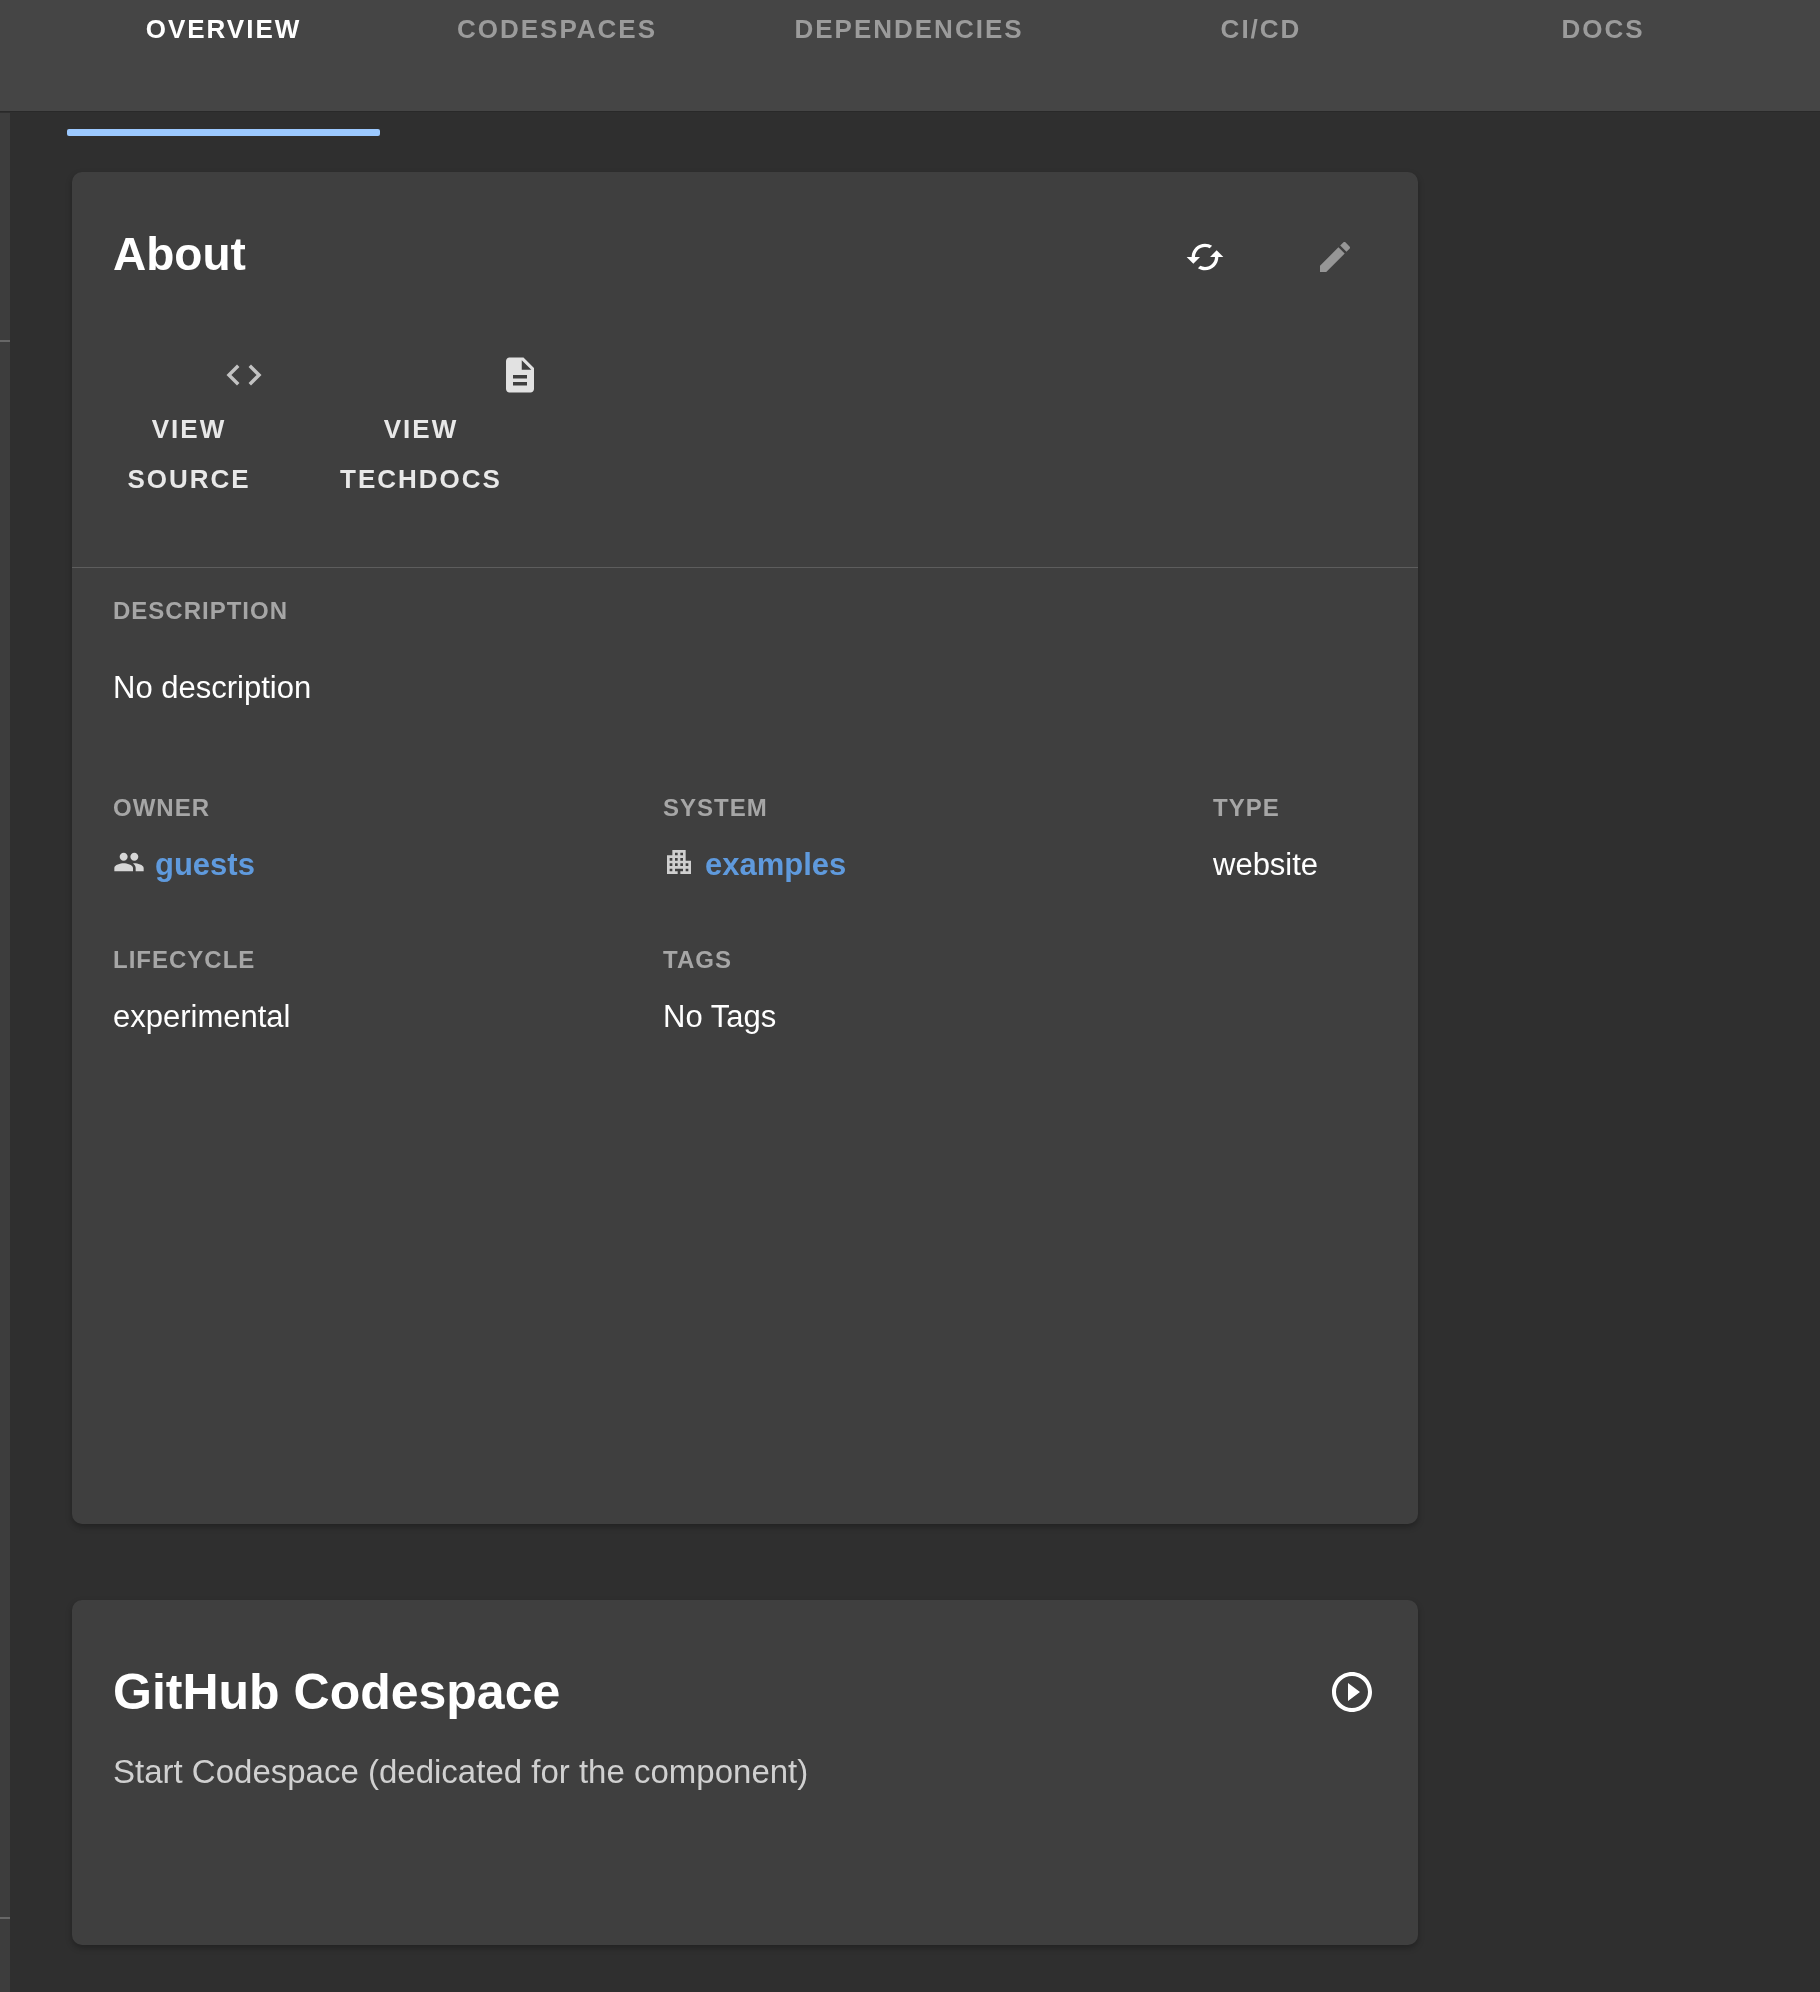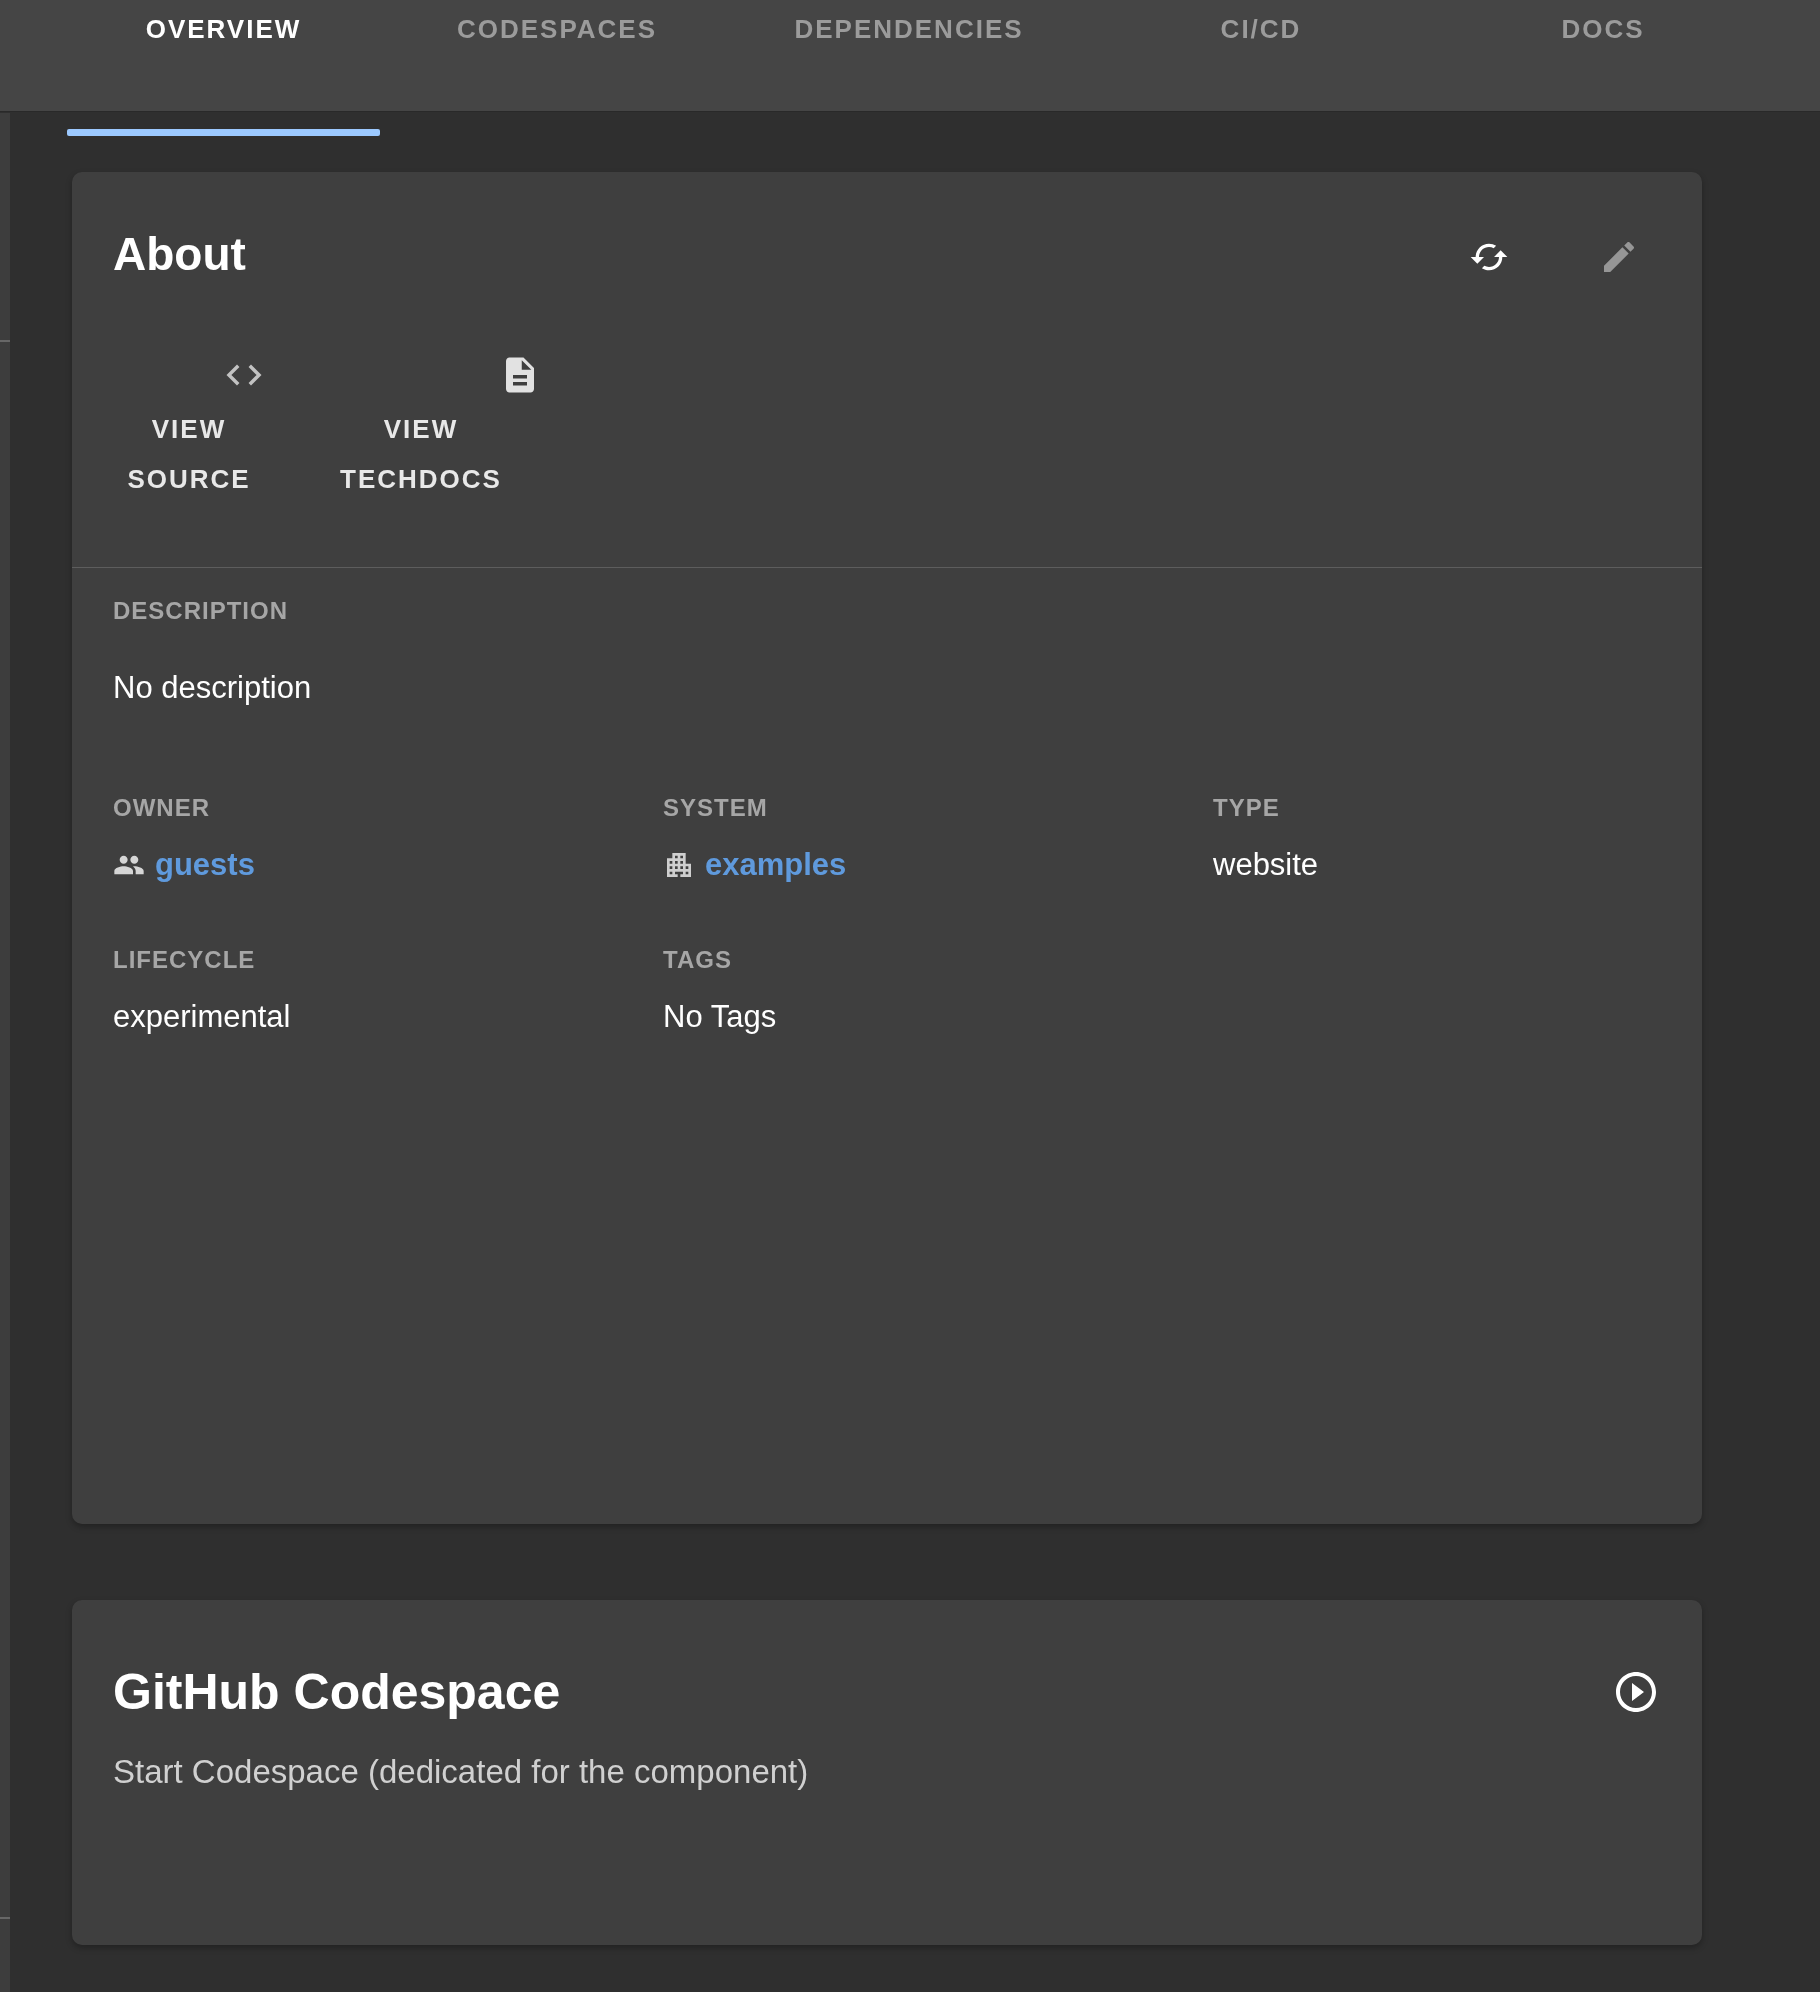--- a/index.html
+++ b/index.html
@@ -33,21 +33,21 @@
   
   .sidebar-edge{
     position:absolute;left:0;top:113px;width:10px;height:1879px;background:#3d3d3d;
   }
   .sidebar-edge .edge-line{position:absolute;left:0;width:100%;height:2px;background:rgba(255,255,255,0.22);}
   .edge-line.l1{top:227px}  
   .edge-line.l2{top:1804px} 
 
   
   .card{
-    position:absolute;left:72px;width:1630px;background:#3f3f3f;
+    position:absolute;left:72px;width:1346px;background:#3f3f3f;
     border-radius:10px;box-shadow:0 3px 6px rgba(0,0,0,0.28);
   }
   .about-card{top:172px;height:1352px;}
   .codespaces-card{top:1600px;height:345px;}
 
   
   .about-title{
     margin:0;padding:56px 0 0 41px;
     font-size:46px;line-height:52px;font-weight:bold;color:#ffffff;
   }
@@ -89,21 +89,21 @@
     color:#a6a6a6;text-transform:uppercase;margin-bottom:24px;
   }
   .field--description .field-label{margin-bottom:44px;}
   .field-value{
     font-size:31px;line-height:38px;font-weight:normal;color:#ffffff;
   }
   .field-row{display:grid;grid-template-columns:550px 550px 550px;}
   .row2{margin-top:87px;}
   .row3{margin-top:62px;}
   .entity-link{
-    display:flex;align-items:center;gap:10px;text-decoration:none;cursor:pointer;
+    display:flex;gap:10px;text-decoration:none;cursor:pointer;
   }
   .entity-link svg{width:32px;height:32px;flex:none;}
   .entity-link .link-text{
     font-size:31px;line-height:38px;font-weight:bold;color:#5f9add;
   }
 
   
   .cs-title{
     margin:0;padding:64px 0 0 41px;
     font-size:50px;line-height:56px;font-weight:bold;color:#ffffff;

